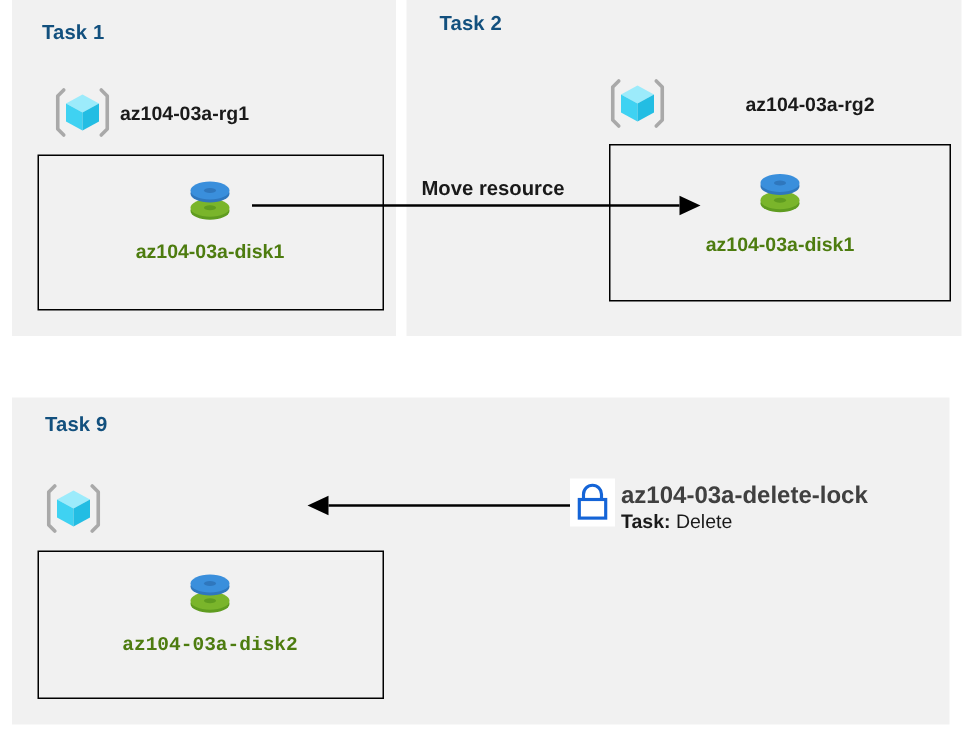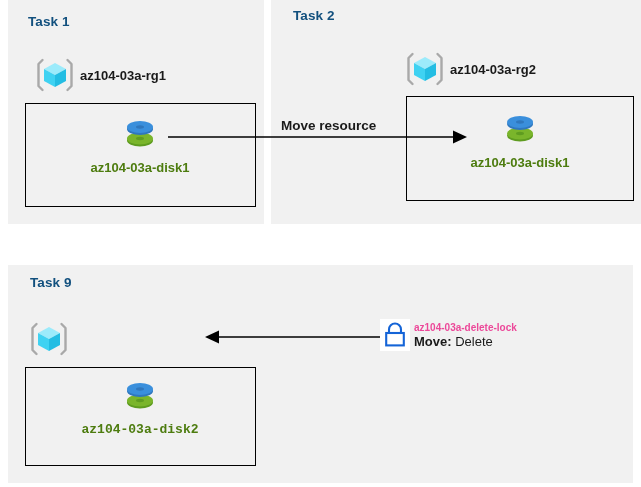--- a/index.html
+++ b/index.html
@@ -49,21 +49,21 @@
     background: transparent;
     box-sizing: border-box;
   }
   #box-task1 { left: 25px;  top: 103px; width: 231px; height: 104px; }
   #box-task2 { left: 406px; top: 96px;  width: 228px; height: 105px; }
   #box-task3 { left: 25px;  top: 367px; width: 231px; height: 99px; }
 
   
   .rg-item { position: absolute; display: flex; align-items: center; }
   #rg-item-1 { left: 36px;  top: 56px; }
-  #rg-item-2 { left: 406px; top: 50px; }
+  #rg-item-2 { left: 406px; top: 50px; gap: 47px; }
   #rg-item-3 { left: 30px;  top: 320px;}
 
   .rg-label {
     font-size: 13px;
     font-weight: bold;
     color: #1a1a1a;
     white-space: nowrap;
     margin-left: 6px;
   }
 
@@ -113,23 +113,23 @@
   }
   .lock-icon { width: 26px; height: 28px; display: block; }
 
   #lock-text {
     position: absolute;
     left: 414px; top: 322px;
     line-height: 1.15;
     white-space: nowrap;
   }
   #lock-name {
-    font-size: 10px;
-    font-weight: bold;
-    color: #ec4899;
+    font-size: 16px;
+    font-weight: bold;
+    color: #404040;
     display: block;
   }
   #lock-type-line {
     font-size: 13px;
     color: #1a1a1a;
     display: block;
     margin-top: 1px;
   }
   #lock-type-key { font-weight: bold; }
   #lock-type-val { font-weight: normal; }
@@ -248,18 +248,18 @@
   <div id="lock-icon-wrap">
     <svg class="lock-icon" viewBox="0 0 26 28" xmlns="http://www.w3.org/2000/svg">
       <path d="M7 12 L7 8.5 A6 6 0 0 1 19 8.5 L19 12" fill="none" stroke="#1464d7" stroke-width="2.1"></path>
       <rect x="4.2" y="12" width="17.6" height="12.4" fill="#ffffff" stroke="#1464d7" stroke-width="2.1"></rect>
     </svg>
   </div>
 
   <div id="lock-text">
     <span id="lock-name">az104-03a-delete-lock</span>
     <span id="lock-type-line">
-      <span id="lock-type-key">Move:</span>
+      <span id="lock-type-key">Task:</span>
       <span id="lock-type-val">Delete</span>
     </span>
   </div>
 
 </div>
 
 </body></html>

